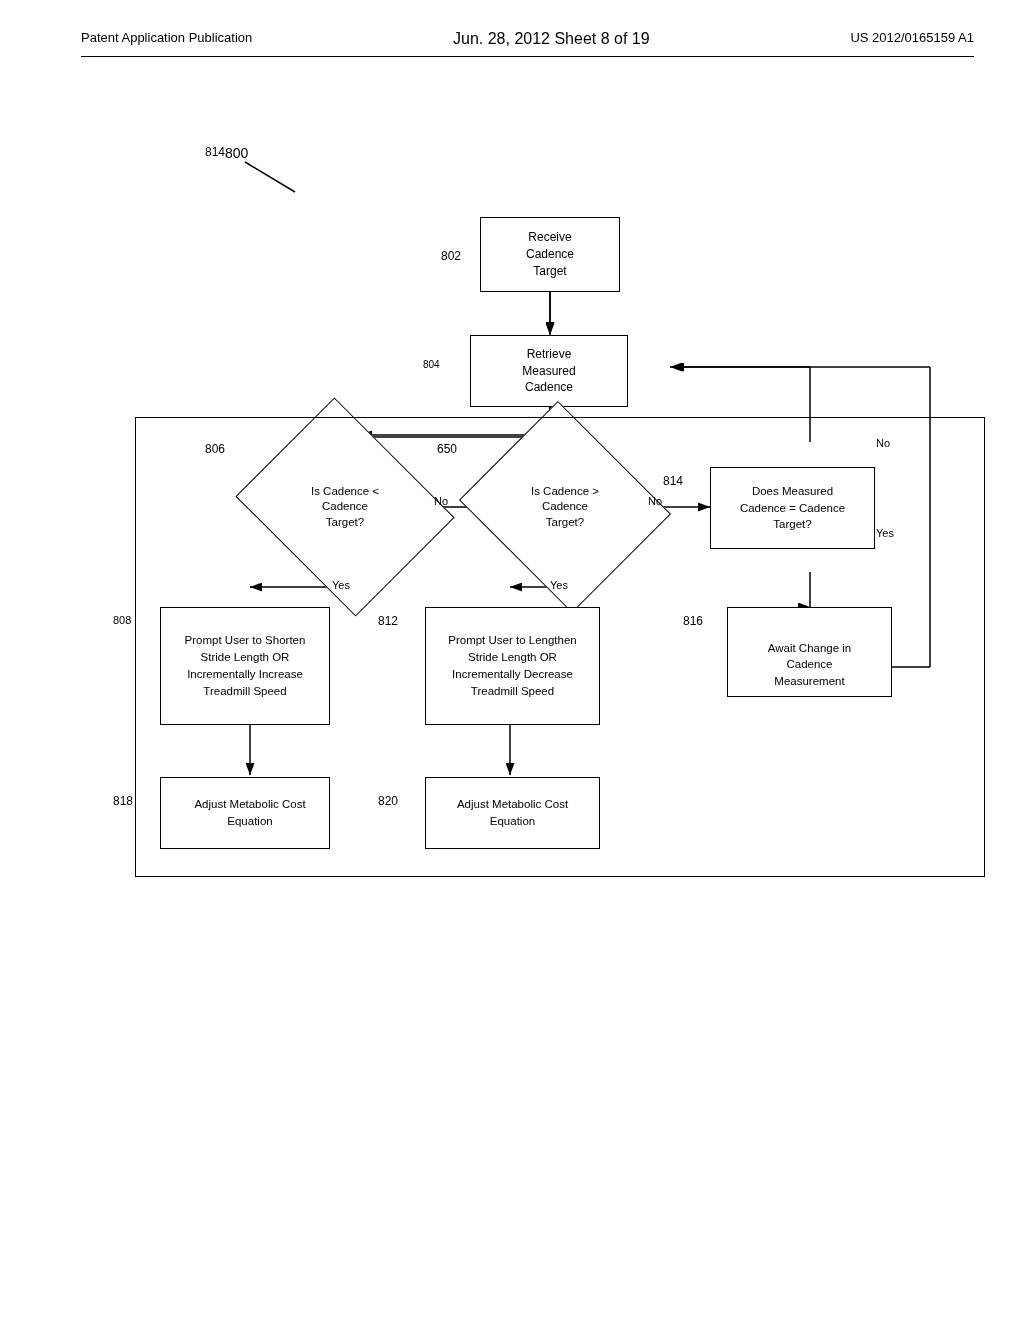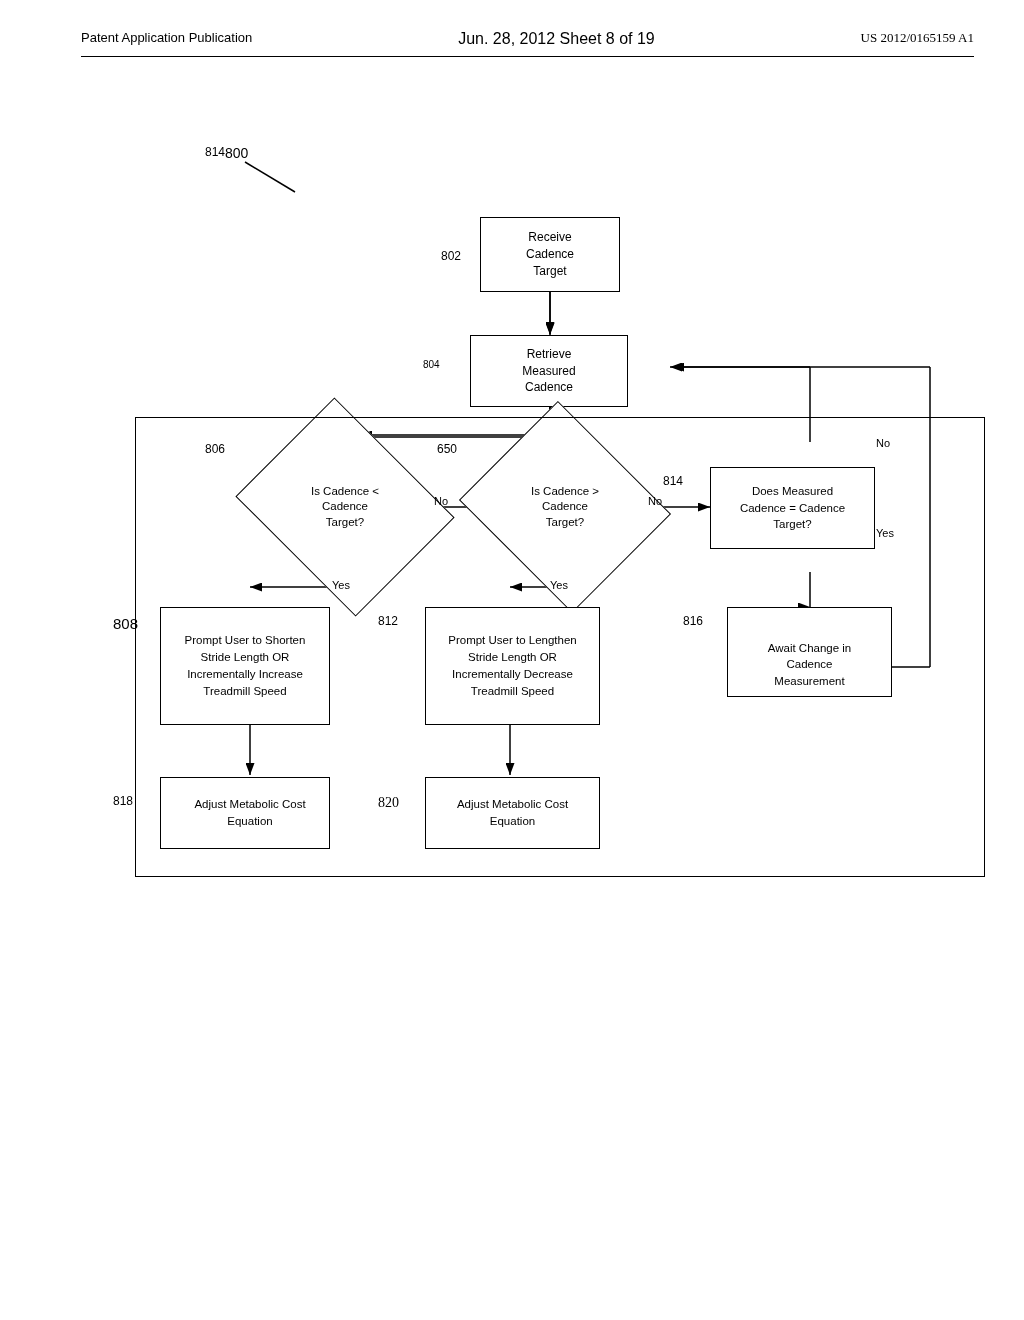--- a/index.html
+++ b/index.html
@@ -35,21 +35,20 @@
       font-weight: normal;
     }
 
     .header-center {
       font-size: 16px;
       text-align: right;
     }
 
     .header-right {
       font-size: 13px;
-      font-family: Liberation Serif, serif;
     }
 
     .diagram-area {
       position: relative;
       width: 100%;
       height: 1100px;
       margin-top: 20px;
     }
 
     
@@ -244,21 +243,21 @@
       <div>
         <div class="flow-label" style="position:absolute; left:-48px; top:5px; font-size:12px;">814</div>
         <div class="flow-label" style="position:absolute; left:165px; top:-32px; font-size:11px;">No</div>
         <div class="flow-label" style="position:absolute; left:165px; top:58px; font-size:11px;">Yes</div>
         <span style="white-space:pre-line; font-size:11.5px;">Does Measured<br>Cadence = Cadence<br>Target?</span>
       </div>
     </div>
 
     <div class="box-rect" style="left:110px; top:530px; width:170px; height:118px;">
       <div>
-        <div class="flow-label" style="position:absolute; left:-48px; top:5px; font-size:15px;">808</div>
+        <div class="flow-label" style="position:absolute; left:-48px; top:5px; font-size:11px;">808</div>
         <span style="white-space:pre-line; font-size:11.5px;">Prompt User to Shorten<br>Stride Length OR<br>Incrementally Increase<br>Treadmill Speed</span>
       </div>
     </div>
 
     <div class="box-rect" style="left:375px; top:530px; width:175px; height:118px;">
       <div>
         <div class="flow-label" style="position:absolute; left:-48px; top:5px; font-size:12px;">812</div>
         <span style="white-space:pre-line; font-size:11.5px;">Prompt User to Lengthen<br>Stride Length OR<br>Incrementally Decrease<br>Treadmill Speed</span>
       </div>
     </div>
@@ -272,21 +271,21 @@
 
     <div class="box-rect" style="left:110px; top:700px; width:170px; height:72px;padding-left:16px;">
       <div>
         <div class="flow-label" style="position:absolute; left:-48px; top:15px; font-size:12px;">818</div>
         <span style="white-space:pre-line; font-size:11.5px;">Adjust Metabolic Cost<br>Equation</span>
       </div>
     </div>
 
     <div class="box-rect" style="left:375px; top:700px; width:175px; height:72px;">
       <div>
-        <div class="flow-label" style="position:absolute; left:-48px; top:15px; font-size:14px;font-family:Liberation Serif, serif;">820</div>
+        <div class="flow-label" style="position:absolute; left:-48px; top:15px; font-size:12px;">820</div>
         <span style="white-space:pre-line; font-size:11.5px;">Adjust Metabolic Cost<br>Equation</span>
       </div>
     </div>
 
     <div style="position:absolute; left:85px; top:340px; width:850px; height:460px; border:1.5px solid #000;"></div>
 
 
   </div>
 
 </div>

